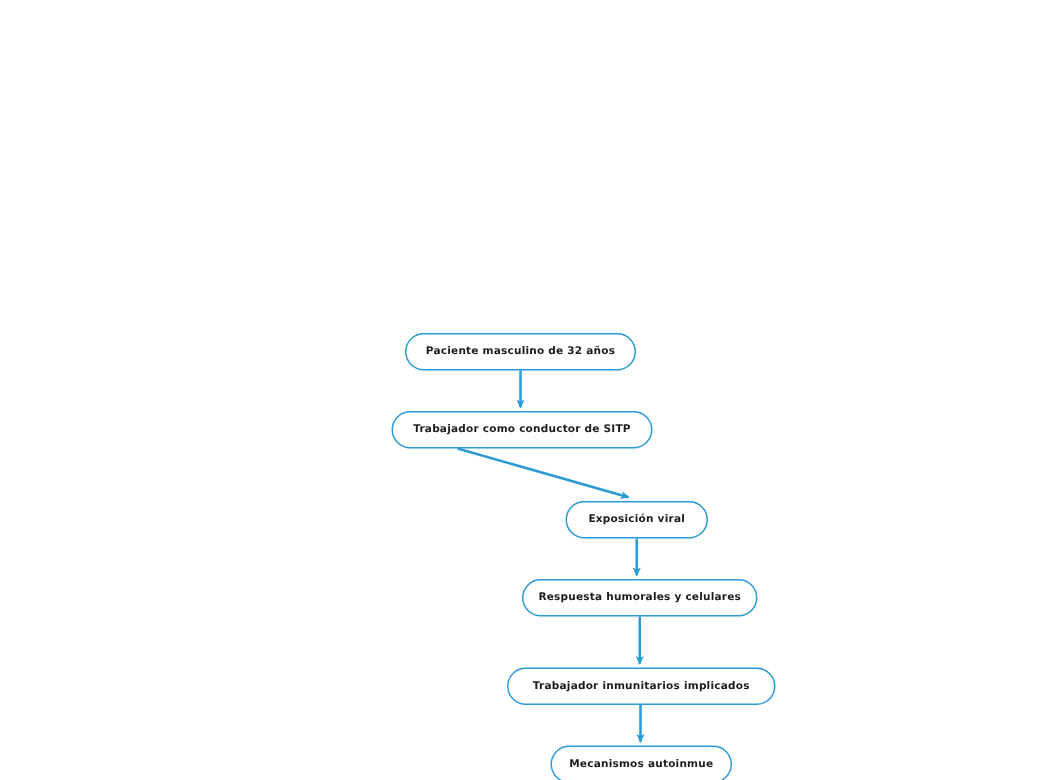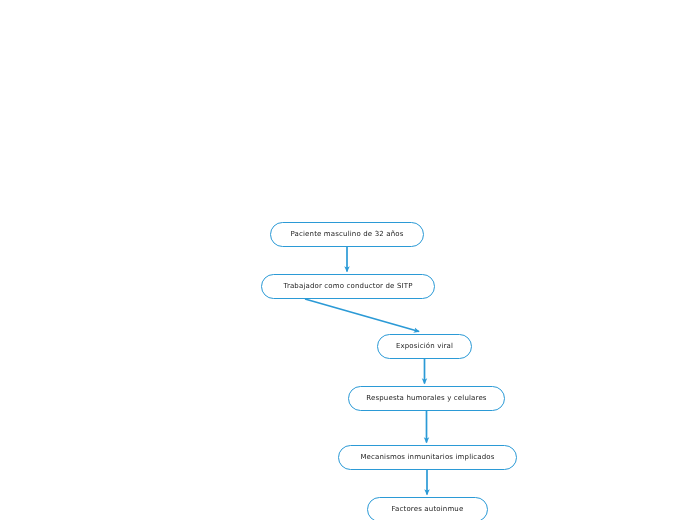--- a/index.html
+++ b/index.html
@@ -34,21 +34,21 @@
     align-items: center;
     justify-content: center;
     background: #ffffff;
     border: 1.4px solid #2b9ad6;
     border-radius: 999px;
     z-index: 2;
   }
   .node-label {
     font-family: "DejaVu Sans", "Liberation Sans", sans-serif;
     font-size: 7px;
-    font-weight: normal;
+    font-weight: bold;
     color: #1c1c1c;
     letter-spacing: 0.15px;
     white-space: nowrap;
     line-height: 1;
     text-align: center;
   }
   
   #node-0 { left: 270px; top: 222px; width: 154px; height: 25px; }
   #node-1 { left: 261px; top: 274px; width: 174px; height: 25px; }
   #node-2 { left: 377px; top: 334px; width: 95px; height: 25px; }
@@ -89,20 +89,20 @@
 
   <div class="node" id="node-1">
     <span class="node-label">Trabajador como conductor de SITP</span>
   </div>
 
   <div class="node" id="node-3">
     <span class="node-label">Respuesta humorales y celulares</span>
   </div>
 
   <div class="node" id="node-4">
-    <span class="node-label">Mecanismos inmunitarios implicados</span>
+    <span class="node-label">Trabajador inmunitarios implicados</span>
   </div>
 
   <div class="node" id="node-5">
-    <span class="node-label">Factores autoinmue</span>
+    <span class="node-label">Mecanismos autoinmue</span>
   </div>
 
 </div>
 
 </body></html>

